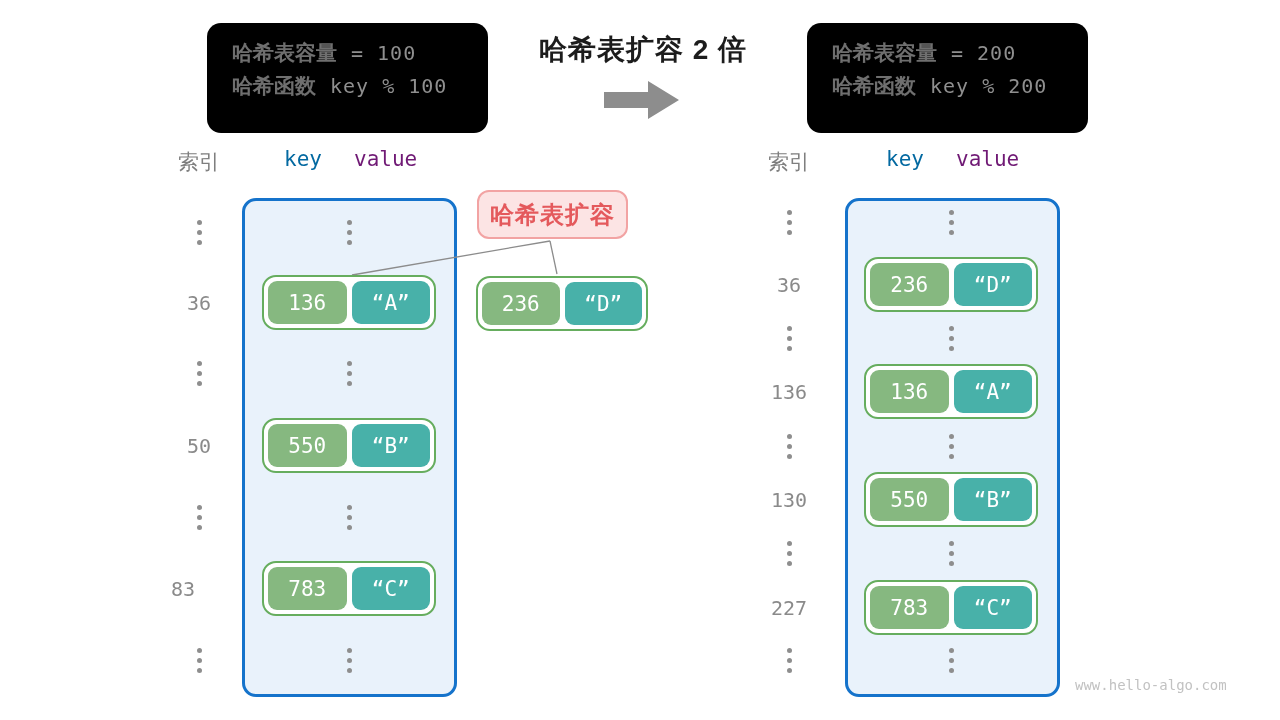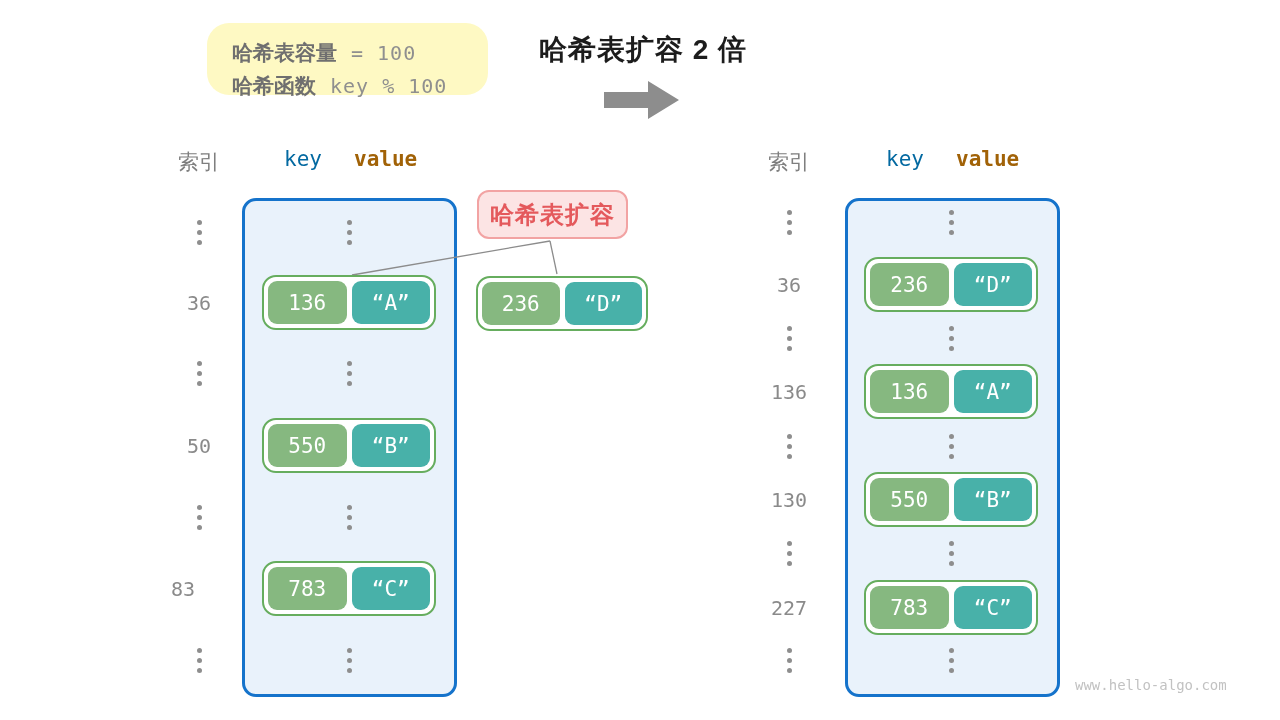--- a/index.html
+++ b/index.html
@@ -3,37 +3,37 @@
 <meta charset="utf-8">
 <style>
   html,body{margin:0;padding:0;background:#fff;}
   .canvas{
     position:relative;width:1280px;height:720px;background:#ffffff;
     font-family:"Liberation Sans",sans-serif;overflow:hidden;
   }
   .mono{font-family:"DejaVu Sans Mono",monospace;}
   
   .note-box{
-    position:absolute;width:281px;height:72px;background:#fef9c3;border-radius:22px;
+    position:absolute;width:281px;height:110px;background:#000000;border-radius:14px;
     box-sizing:border-box;padding:13px 0 0 25px;
   }
   .note-line{height:33px;line-height:33px;white-space:nowrap;}
   .note-label{font-weight:bold;font-size:21px;color:#6f6f6f;}
   .note-value{font-family:"DejaVu Sans Mono",monospace;font-size:20px;color:#8f8f8f;margin-left:14px;letter-spacing:1px;}
   
   .center-title{
     position:absolute;left:538px;top:31px;width:210px;text-align:center;
     font-size:28px;font-weight:bold;color:#1c1c1c;letter-spacing:1px;white-space:nowrap;
   }
   .arrow-icon{position:absolute;left:604px;top:80px;width:76px;height:40px;}
   
   .col-header{position:absolute;font-size:21px;color:#7f7f7f;white-space:nowrap;}
   .col-header.mono{font-family:"DejaVu Sans Mono",monospace;}
   .key-color{color:#0369a1;}
-  .value-color{color:#a16207;font-weight:bold;}
+  .value-color{color:#701a75;}
   
   .table-container{
     position:absolute;width:215px;height:499px;top:198px;box-sizing:border-box;
     background:#e9f2fb;border:3px solid #1573cb;border-radius:14px;
   }
   
   .pair{
     position:absolute;width:174px;height:55px;box-sizing:border-box;
     background:#ffffff;border:2px solid #66ad5e;border-radius:14px;
     display:flex;gap:5px;padding:4px;
@@ -71,20 +71,28 @@
 
   <div class="note-box" style="left:207px;top:23px;">
     <div class="note-line">
       <span class="note-label">哈希表容量</span><span class="note-value">= 100</span>
     </div>
     <div class="note-line">
       <span class="note-label">哈希函数</span><span class="note-value">key % 100</span>
     </div>
   </div>
 
+  <div class="note-box" style="left:807px;top:23px;">
+    <div class="note-line">
+      <span class="note-label">哈希表容量</span><span class="note-value">= 200</span>
+    </div>
+    <div class="note-line">
+      <span class="note-label">哈希函数</span><span class="note-value">key % 200</span>
+    </div>
+  </div>
 
   <div class="center-title">哈希表扩容 2 倍</div>
   <svg class="arrow-icon" viewBox="0 0 76 40">
     <polygon points="0,12 44,12 44,1 75,20 44,39 44,28 0,28" fill="#8d8d8d"></polygon>
   </svg>
 
   <div class="col-header" style="left:164px;top:148px;width:70px;text-align:center;">索引</div>
   <div class="col-header mono key-color" style="left:284px;top:147px;">key</div>
   <div class="col-header mono value-color" style="left:354px;top:147px;">value</div>
 

